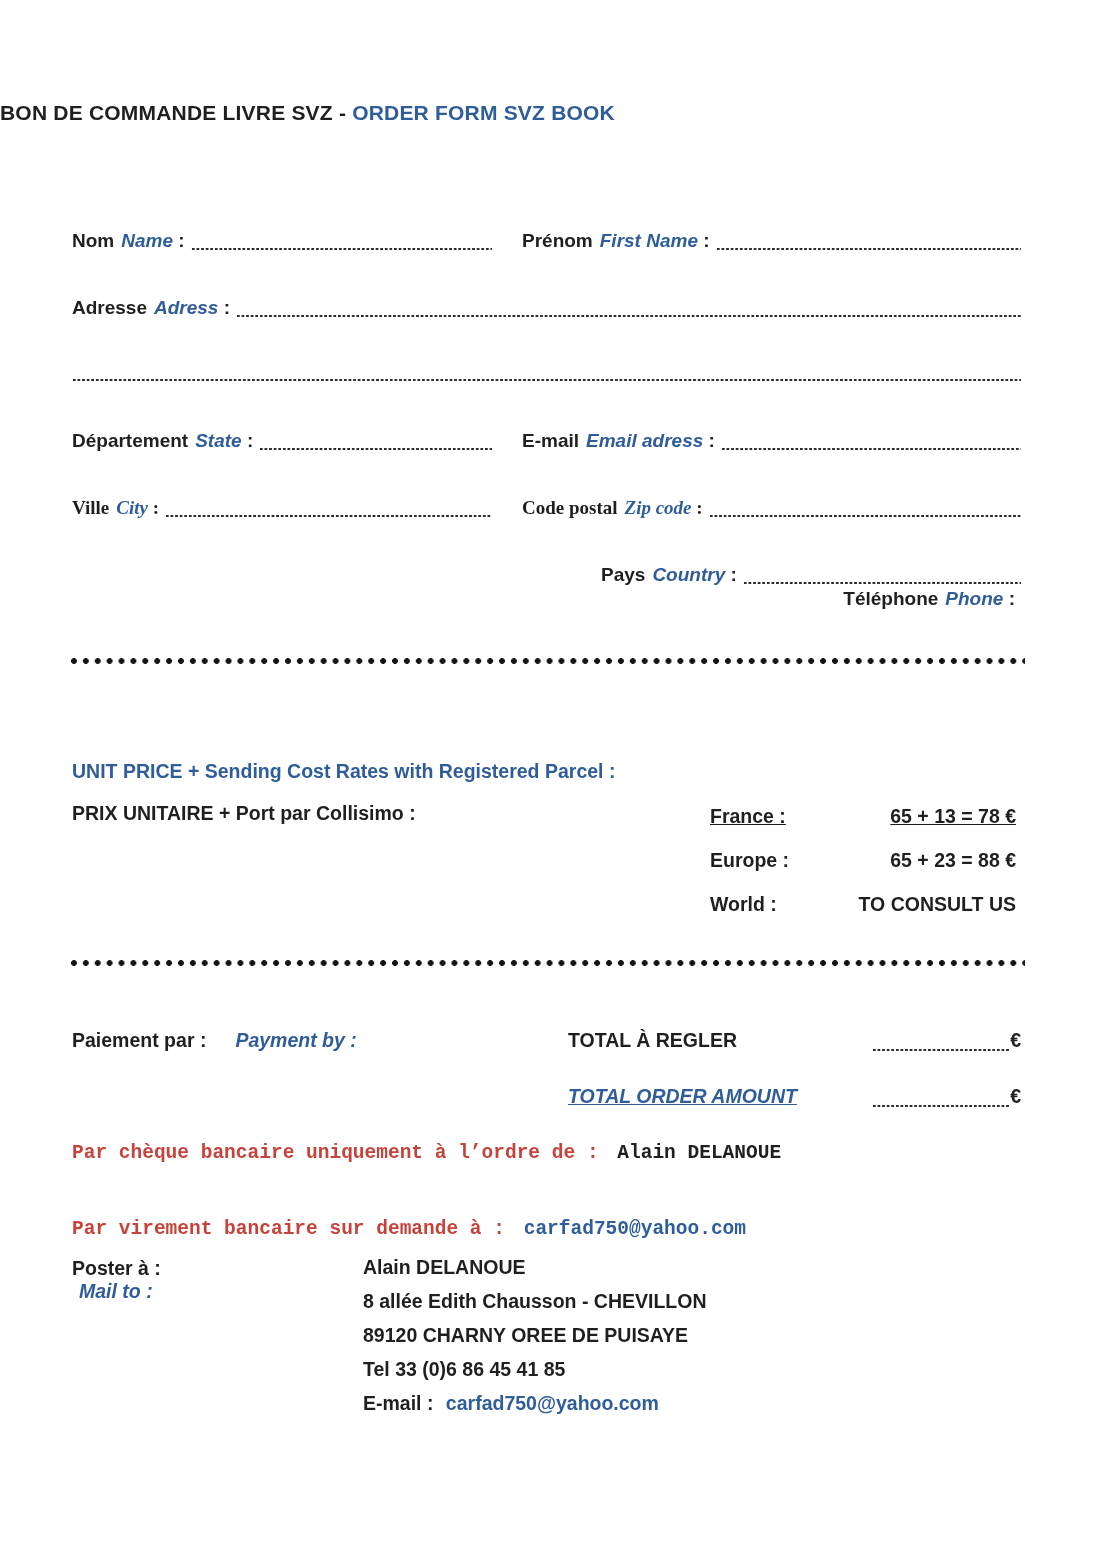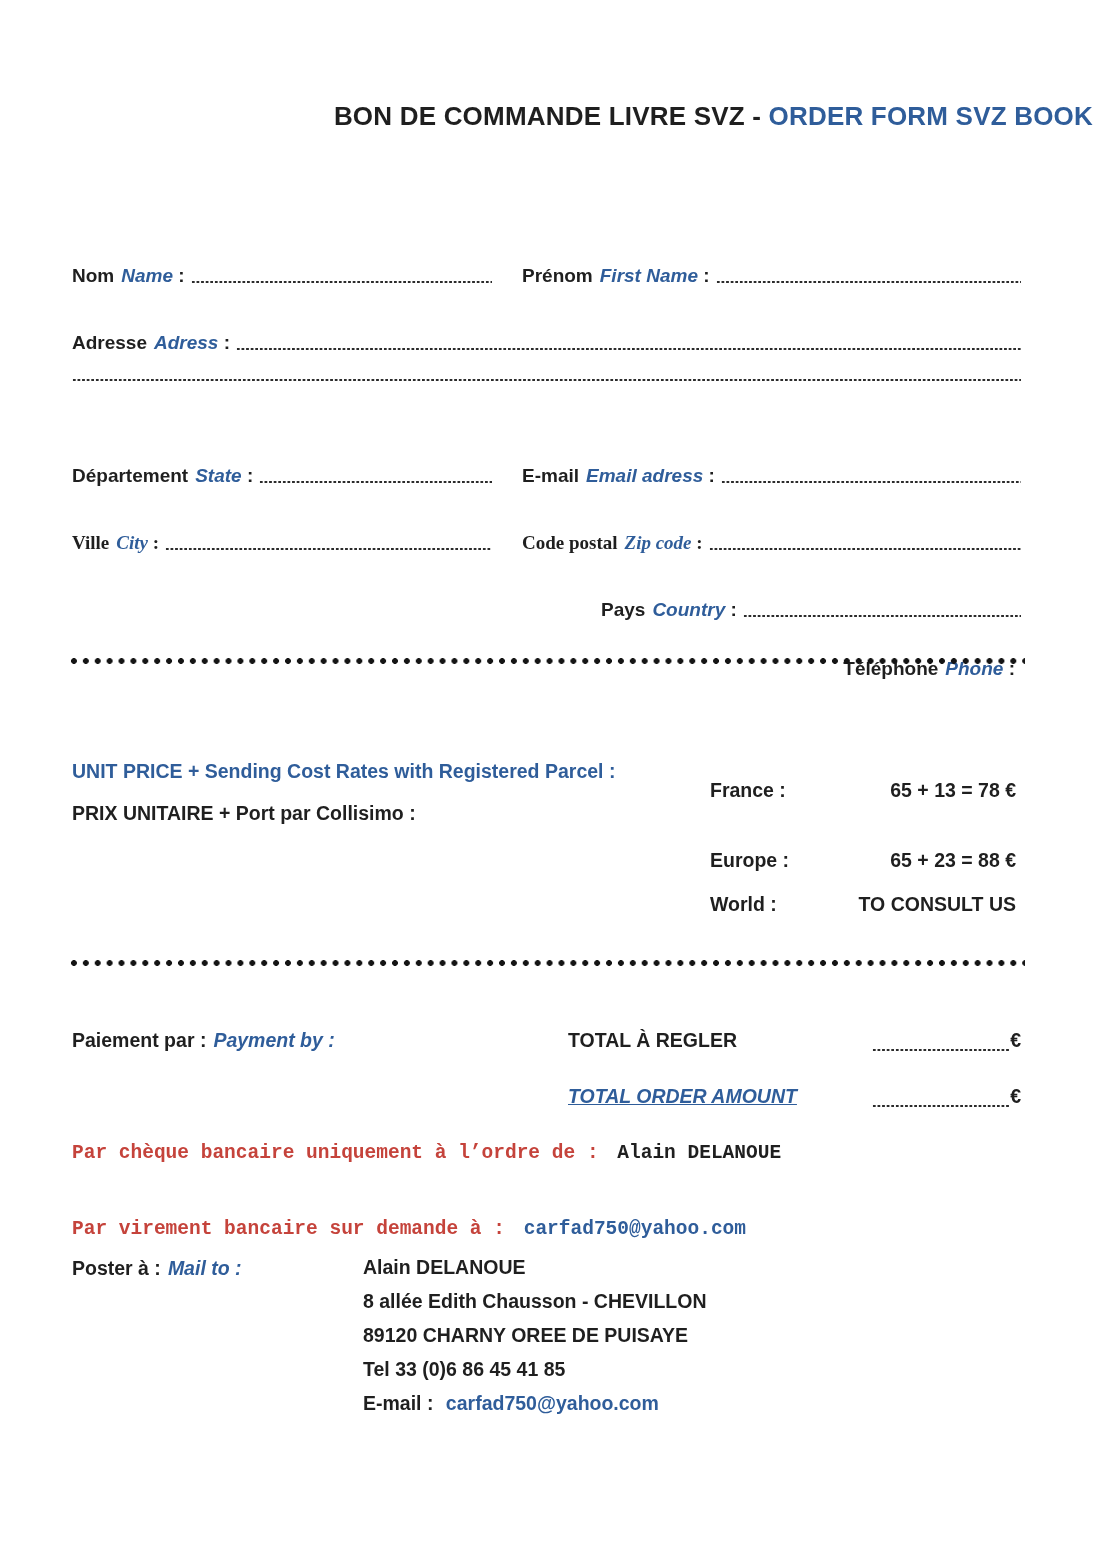--- a/index.html
+++ b/index.html
@@ -12,27 +12,27 @@
     color:#1f1f1f;
     overflow:hidden;
   }
   .fr{color:#1f1f1f;white-space:pre;}
   .en{color:#2F5D9A;font-style:italic;white-space:pre;margin-left:7px;}
   .colon{color:#1f1f1f;white-space:pre;}
   .blue{color:#2F5D9A;}
   .red{color:#C5433B;}
   .title{
     position:absolute;top:101px;left:0;right:0;
-    text-align:right;font-size:26px;letter-spacing:.2px;
+    text-align:left;font-size:21px;letter-spacing:.2px;
   }
   .row{
     position:absolute;left:72px;right:72px;
     display:flex;align-items:flex-end;font-size:19px;line-height:24px;
   }
-  .col{display:flex;align-items:flex-start;margin-top:35px;}
+  .col{display:flex;align-items:center;}
   .col-l{width:420px;}
   .col-r{flex:1;margin-left:30px;}
   .dots{
     flex:1;height:20px;margin-left:6px;
     background-image:radial-gradient(circle,#2b2b2b 1.1px,transparent 1.5px);
     background-size:4.6px 4px;
     background-repeat:repeat-x;
     background-position:left bottom;
   }
   .dots-full{width:100%;height:20px;
@@ -45,27 +45,27 @@
     background-repeat:repeat-x;
     background-position:left center;
   }
   .heading{position:absolute;left:72px;font-size:19.5px;}
   .price-row{
     position:absolute;left:710px;right:77px;
     display:flex;justify-content:space-between;
     font-size:19.5px;
   }
   .pay-row{position:absolute;left:72px;right:72px;height:26px;font-size:19.5px;}
-  .pay-left{position:absolute;left:0;display:flex;align-items:flex-start;}
+  .pay-left{position:absolute;left:0;display:flex;align-items:flex-start;gap:22px;}
   .pay-total{position:absolute;left:496px;}
   .pay-amount{position:absolute;left:800px;right:0;display:flex;align-items:flex-end;}
   .pay-amount .dots{margin-left:0;}
   .note-row{position:absolute;left:72px;font-size:19.5px;font-family:Liberation Mono, monospace;}
   .note-row .second{margin-left:7px;}
-  .mail-label{position:absolute;left:72px;top:1257px;display:flex;font-size:19.5px;}
+  .mail-label{position:absolute;left:72px;top:1257px;display:flex;font-size:19.5px;flex-direction:column;}
   .mail-block{position:absolute;left:363px;top:1257px;font-size:19.5px;}
   .mail-block .line{margin-bottom:13px;line-height:21px;}
   a.email{color:#2F5D9A;text-decoration:none;cursor:pointer;}
 </style>
 </head>
 <body>
 
 <div class="page">
 
   <div class="title">
@@ -143,21 +143,21 @@
       <span class="colon"> :</span>
       <span class="dots"></span>
     </div>
   </div>
 
   <div class="sep" style="top:655px;"></div>
 
   <div class="heading" style="top:759px;margin-top:43px;">PRIX UNITAIRE + Port par Collisimo :</div>
   <div class="heading blue" style="top:760px;">UNIT PRICE + Sending Cost Rates with Registered Parcel :</div>
 
-  <div class="price-row" style="top:779px;">
+  <div class="price-row" style="top:805px;text-decoration:underline;">
     <span>France :</span>
     <span>65 + 13 = 78 €</span>
   </div>
   <div class="price-row" style="top:849px;">
     <span>Europe :</span>
     <span>65 + 23 = 88 €</span>
   </div>
   <div class="price-row" style="top:893px;">
     <span>World :</span>
     <span>TO CONSULT US</span>

